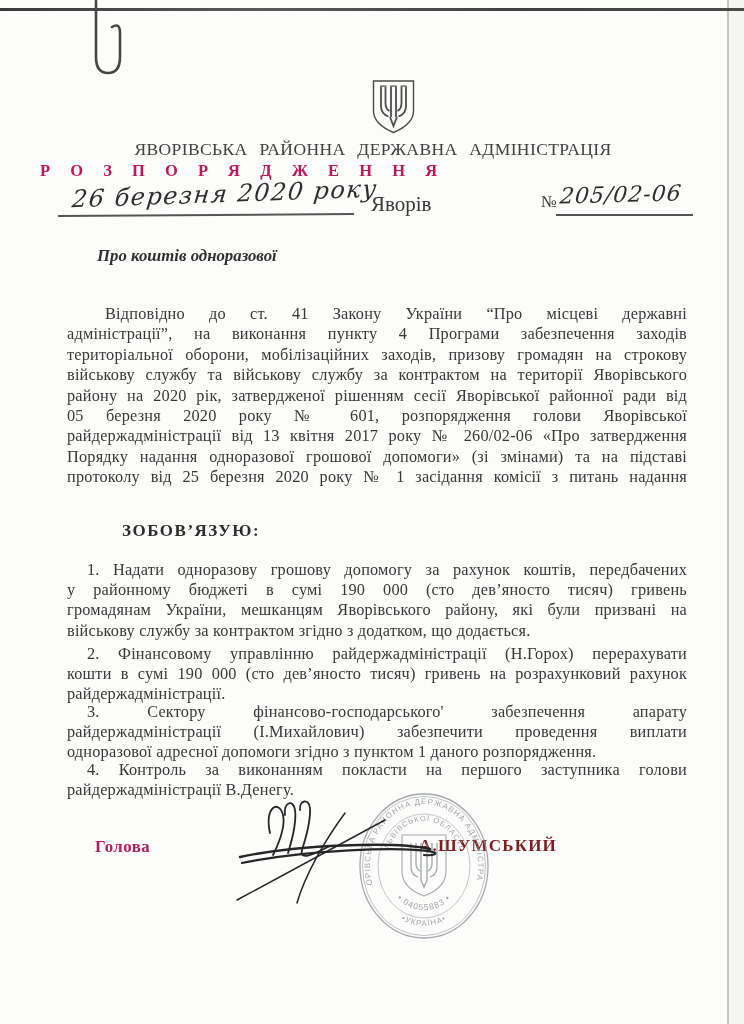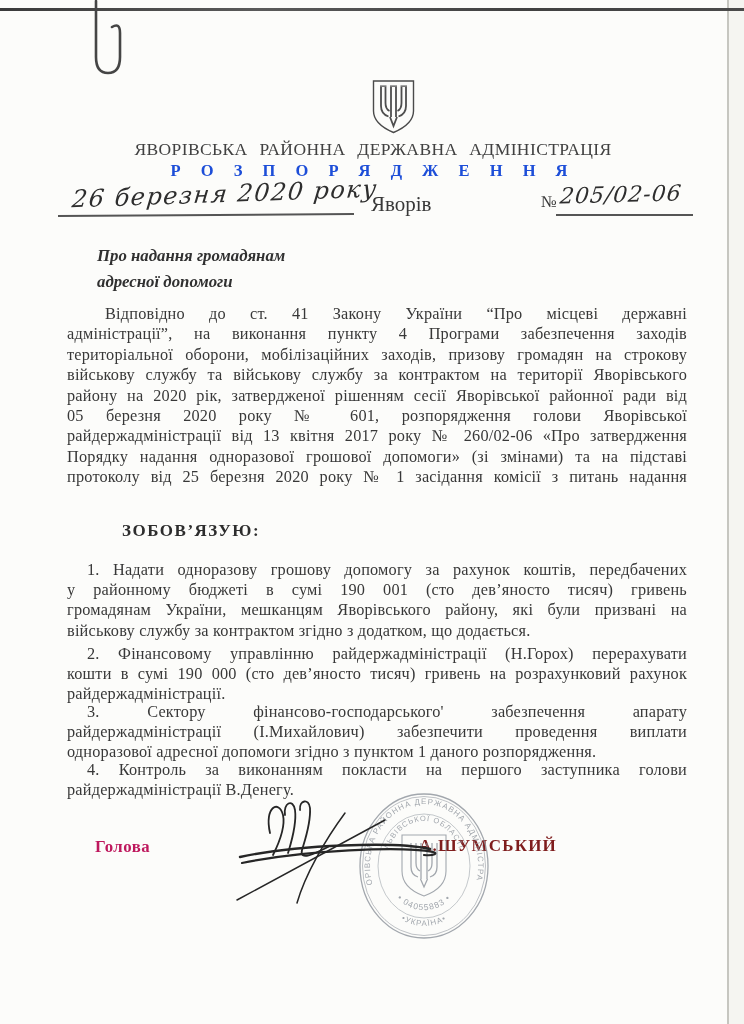--- a/index.html
+++ b/index.html
@@ -11,22 +11,22 @@
   
   .scan-top-line{position:absolute; top:8px; left:0; width:744px; height:2.5px;
     background:linear-gradient(90deg,#3a3a3a,#5a5a5a 35%,#414141 70%,#4a4a4a);}
   .edge-strip{position:absolute; top:0; left:729px; width:15px; height:1024px; background:#f5f5f1;}
   .edge-line{position:absolute; top:0; left:727px; width:2px; height:1024px; background:#c6c6c0;}
   .paperclip{position:absolute; left:82px; top:0;}
   
   .emblem{position:absolute; left:370px; top:79px;}
   .org-name{position:absolute; top:139px; left:40px; width:666px; text-align:center;
     font-size:17.5px; letter-spacing:.4px; word-spacing:7px; color:#414141;}
-  .doc-type{position:absolute; top:161px; left:40px; width:666px; text-align:center;
-    font-size:16.5px; font-weight:bold; letter-spacing:8px; color:#1d4ed8;}
+  .doc-type{position:absolute; top:161px; left:40px; width:666px; text-align:left;
+    font-size:16.5px; font-weight:bold; letter-spacing:8px; color:#be185d;}
   .hand{font-family:"DejaVu Serif", serif; font-style:italic; color:#2e2e2e; white-space:nowrap;}
   .hand-date{position:absolute; left:72px; top:180px; font-size:24px; letter-spacing:1.5px;
     transform:rotate(-2deg) skewX(-8deg);}
   .date-line{position:absolute; left:58px; top:214px; width:296px; height:1.6px; background:#555;
     transform:rotate(-.4deg);}
   .place{position:absolute; left:371px; top:192px; font-size:21px;}
   .num-sign{position:absolute; left:541px; top:192px; font-size:16.5px;}
   .hand-num{position:absolute; left:560px; top:182px; font-size:22px; letter-spacing:1px;
     transform:rotate(-1.5deg) skewX(-8deg);}
   .num-line{position:absolute; left:556px; top:214px; width:137px; height:1.6px; background:#555;}
@@ -85,41 +85,40 @@
   <div class="doc-type">Р О З П О Р Я Д Ж Е Н Н Я</div>
 
   <div class="hand hand-date">26 березня 2020 року</div>
   <div class="date-line"></div>
   <div class="place">Яворів</div>
   <div class="num-sign">№</div>
   <div class="hand hand-num">205/02-06</div>
   <div class="num-line"></div>
 
   <div class="subject">
-    <div>Про надання громадянам</div>
-    <div>адресної допомоги</div>
+    <div>Про коштів одноразової</div>
   </div>
 
   <div class="preamble">
     <div class="jline first">Відповідно до ст. 41 Закону України “Про місцеві державні</div>
     <div class="jline">адміністрації”, на виконання пункту 4 Програми забезпечення заходів</div>
     <div class="jline">територіальної оборони, мобілізаційних заходів, призову громадян на строкову</div>
     <div class="jline">військову службу та військову службу за контрактом на території Яворівського</div>
     <div class="jline">району на 2020 рік, затвердженої рішенням сесії Яворівської районної ради від</div>
     <div class="jline">05 березня 2020 року № 601, розпорядження голови Яворівської</div>
     <div class="jline">райдержадміністрації від 13 квітня 2017 року № 260/02-06 «Про затвердження</div>
     <div class="jline">Порядку надання одноразової грошової допомоги» (зі змінами) та на підставі</div>
     <div class="jline">протоколу від 25 березня 2020 року № 1 засідання комісії з питань надання</div>
   </div>
 
   <div class="obligate">ЗОБОВ’ЯЗУЮ:</div>
 
   <div class="order-item" id="item1">
     <div class="jline first">1.  Надати одноразову грошову допомогу за рахунок коштів, передбачених</div>
-    <div class="jline">у районному бюджеті в сумі 190 001 (сто дев’яносто тисяч) гривень</div>
+    <div class="jline">у районному бюджеті в сумі 190 000 (сто дев’яносто тисяч) гривень</div>
     <div class="jline">громадянам України, мешканцям Яворівського району, які були призвані на</div>
     <div class="jline last">військову службу за контрактом згідно з додатком, що додається.</div>
   </div>
   <div class="order-item" id="item2">
     <div class="jline first">2.  Фінансовому управлінню райдержадміністрації (Н.Горох) перерахувати</div>
     <div class="jline">кошти в сумі 190 000 (сто дев’яносто тисяч) гривень на розрахунковий рахунок</div>
     <div class="jline last">райдержадміністрації.</div>
   </div>
   <div class="order-item" id="item3">
     <div class="jline first">3.  Сектору фінансово-господарського' забезпечення апарату</div>

